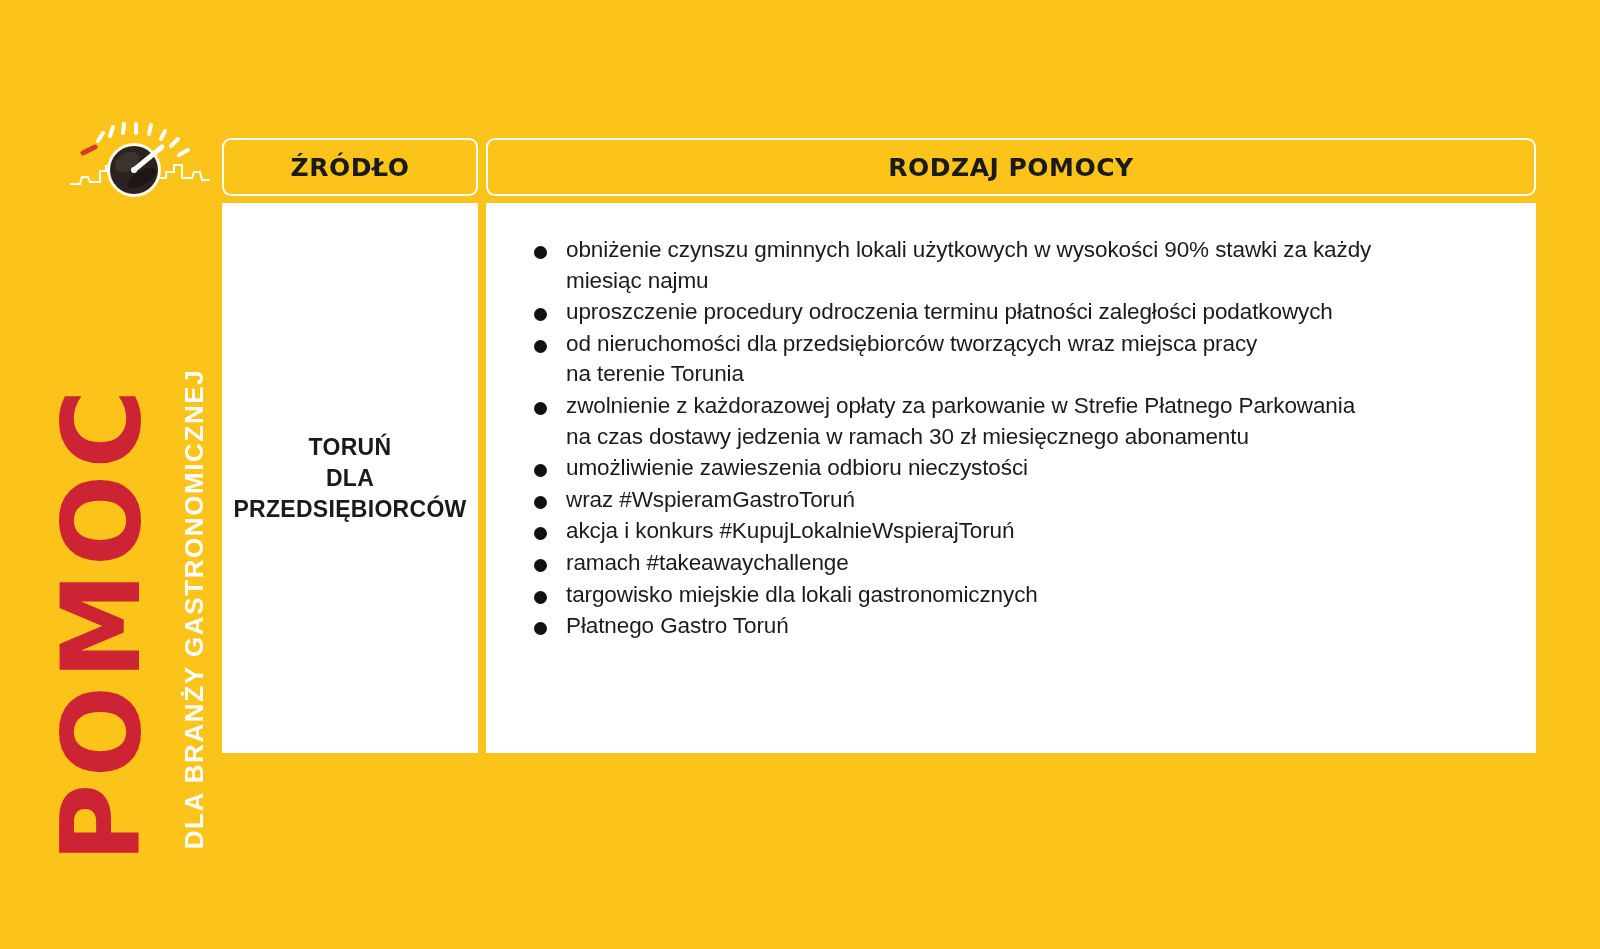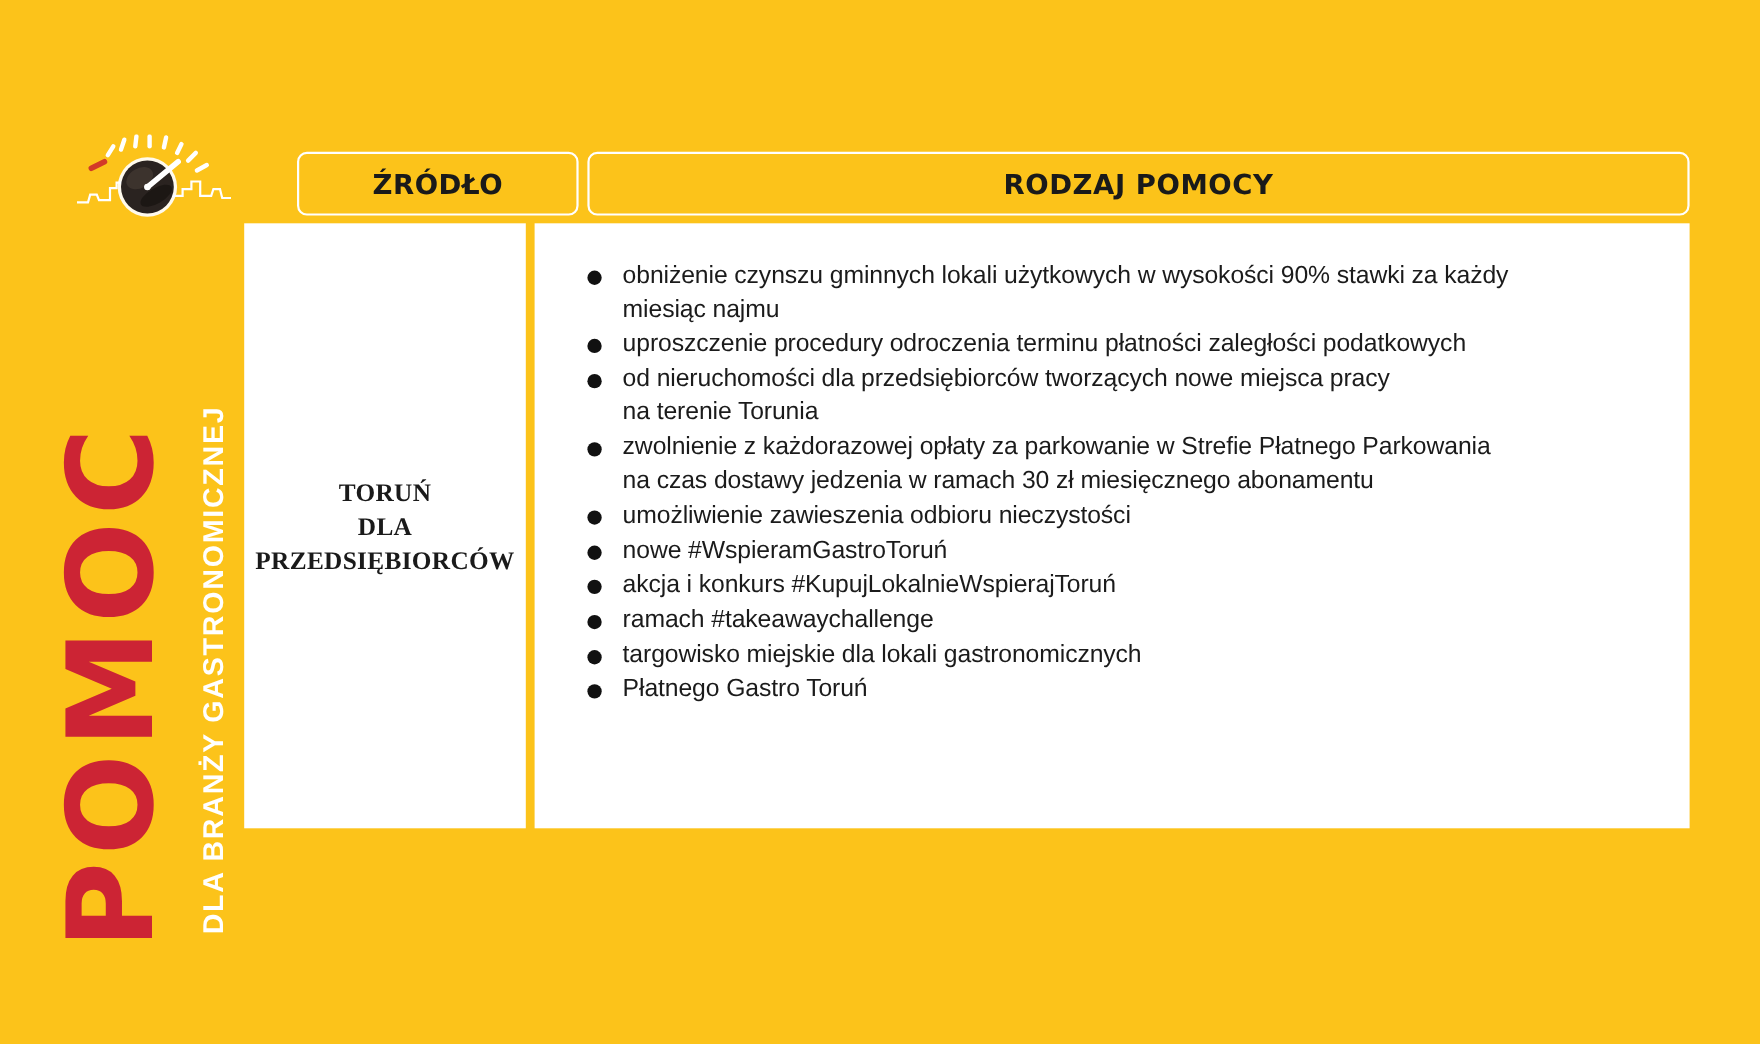--- a/index.html
+++ b/index.html
@@ -96,21 +96,21 @@
     align-items: center;
     justify-content: center;
     color: #1a1a1a;
     font-family: "DejaVu Sans", sans-serif;
     font-weight: 700;
     font-size: 25px;
     letter-spacing: 0.5px;
     box-sizing: border-box;
     background: transparent;
   }
-  .th-source { width: 256px; flex: 0 0 256px; margin-left: 48px; }
+  .th-source { width: 256px; flex: 0 0 256px; }
   .th-kind   { flex: 1 1 auto; }
 
   .tbody {
     display: flex;
     gap: 8px;
     margin-top: 7px;
     height: 550px;
   }
   .td {
     background: #ffffff;
@@ -124,21 +124,21 @@
     justify-content: center;
   }
   .td-kind {
     flex: 1 1 auto;
     padding: 16px 18px 10px 18px;
   }
 
   .source-label {
     text-align: center;
     color: #1a1a1a;
-    font-family: Liberation Serif, serif;
+    font-family: Liberation Sans, sans-serif;
     font-weight: 700;
     font-size: 23px;
     line-height: 31px;
     letter-spacing: 0.3px;
   }
 
   ul.aid-list {
     margin: 16px;
     padding: 0;
     list-style: none;
@@ -230,38 +230,38 @@
             <span class="line">miesiąc najmu</span>
           </li>
 
           <li>
             <span class="dot"></span>
             <span class="line">uproszczenie procedury odroczenia terminu płatności zaległości podatkowych</span>
           </li>
 
           <li>
             <span class="dot"></span>
-            <span class="line">od nieruchomości dla przedsiębiorców tworzących nowe miejsca pracy</span>
+            <span class="line">od nieruchomości dla przedsiębiorców tworzących wraz miejsca pracy</span>
             <span class="line">na terenie Torunia</span>
           </li>
 
           <li>
             <span class="dot"></span>
             <span class="line">zwolnienie z każdorazowej opłaty za parkowanie w Strefie Płatnego Parkowania</span>
             <span class="line">na czas dostawy jedzenia w ramach 30 zł miesięcznego abonamentu</span>
           </li>
 
           <li>
             <span class="dot"></span>
             <span class="line">umożliwienie zawieszenia odbioru nieczystości</span>
           </li>
 
           <li>
             <span class="dot"></span>
-            <span class="line">nowe #WspieramGastroToruń</span>
+            <span class="line">wraz #WspieramGastroToruń</span>
           </li>
 
           <li>
             <span class="dot"></span>
             <span class="line">akcja i konkurs #KupujLokalnieWspierajToruń</span>
           </li>
 
           <li>
             <span class="dot"></span>
             <span class="line">ramach #takeawaychallenge</span>

